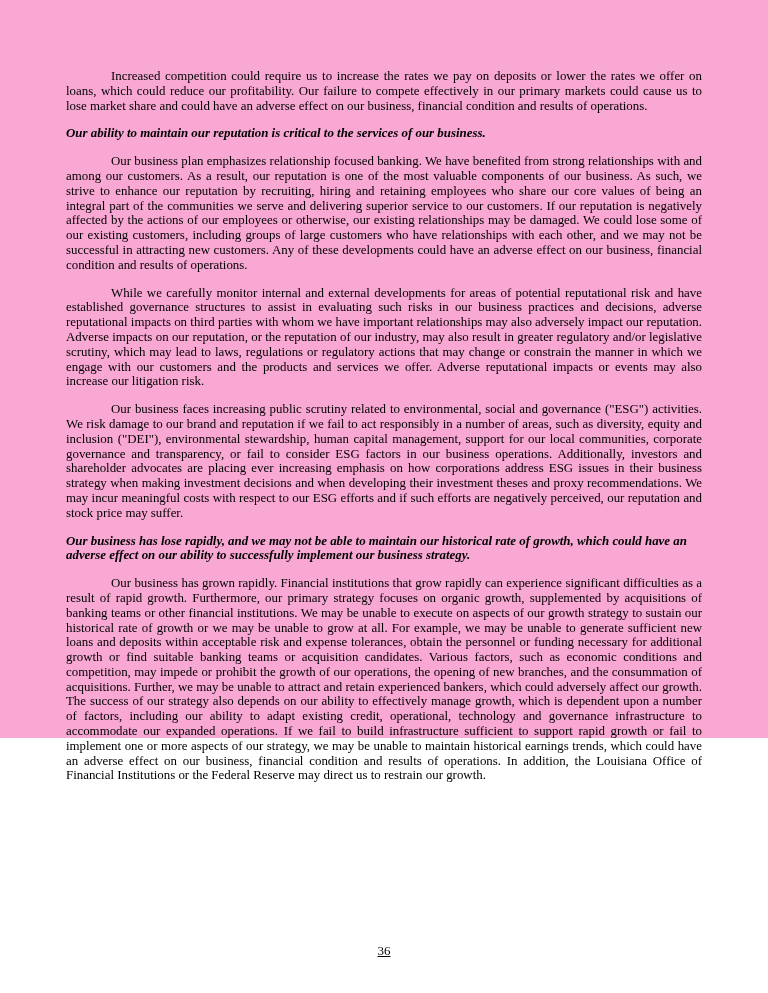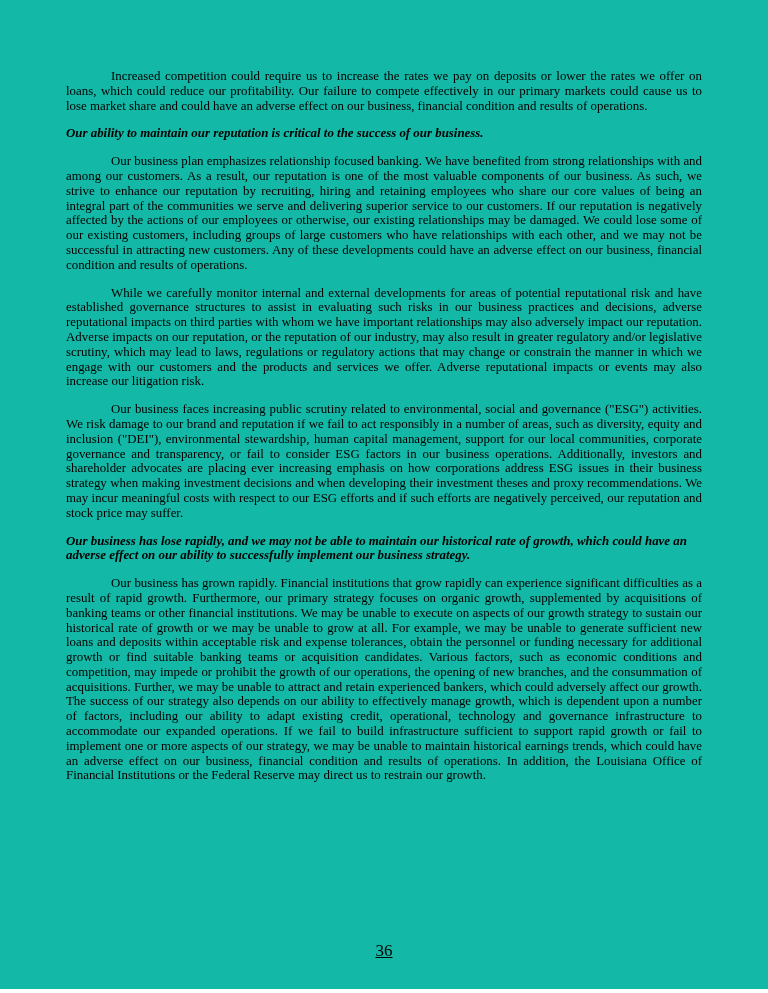--- a/index.html
+++ b/index.html
@@ -11,22 +11,22 @@
     height: 993px;
     position: relative;
     font-family: "Liberation Serif", "DejaVu Serif", serif;
     color: #000000;
     overflow: hidden;
   }
   .page {
     position: absolute;
     top: 0; left: 0;
     width: 768px;
-    height: 989px;
-    background: #14b8a6;
+    height: 738px;
+    background: #f9a8d4;
   }
   .content {
     position: absolute;
     top: 69px;
     left: 66px;
     right: 66px;
   }
   .para {
     font-size: 12.9px;
     line-height: 14.8px;
@@ -42,32 +42,32 @@
     text-align: left;
     text-indent: 0;
     margin: 3px 0 13px 0;
   }
   .page-number {
     position: absolute;
     top: 944px;
     left: 0;
     width: 768px;
     text-align: center;
-    font-size: 17px;
+    font-size: 13px;
     line-height: 14.8px;
     text-decoration: underline;
   }
 </style>
 </head>
 <body>
 
 <div class="page">
   <div class="content">
     <div class="para">Increased competition could require us to increase the rates we pay on deposits or lower the rates we offer on loans, which could reduce our profitability. Our failure to compete effectively in our primary markets could cause us to lose market share and could have an adverse effect on our business, financial condition and results of operations.</div>
-    <div class="heading">Our ability to maintain our reputation is critical to the success of our business.</div>
+    <div class="heading">Our ability to maintain our reputation is critical to the services of our business.</div>
     <div class="para">Our business plan emphasizes relationship focused banking. We have benefited from strong relationships with and among our customers. As a result, our reputation is one of the most valuable components of our business. As such, we strive to enhance our reputation by recruiting, hiring and retaining employees who share our core values of being an integral part of the communities we serve and delivering superior service to our customers. If our reputation is negatively affected by the actions of our employees or otherwise, our existing relationships may be damaged. We could lose some of our existing customers, including groups of large customers who have relationships with each other, and we may not be successful in attracting new customers. Any of these developments could have an adverse effect on our business, financial condition and results of operations.</div>
     <div class="para">While we carefully monitor internal and external developments for areas of potential reputational risk and have established governance structures to assist in evaluating such risks in our business practices and decisions, adverse reputational impacts on third parties with whom we have important relationships may also adversely impact our reputation. Adverse impacts on our reputation, or the reputation of our industry, may also result in greater regulatory and/or legislative scrutiny, which may lead to laws, regulations or regulatory actions that may change or constrain the manner in which we engage with our customers and the products and services we offer. Adverse reputational impacts or events may also increase our litigation risk.</div>
     <div class="para">Our business faces increasing public scrutiny related to environmental, social and governance ("ESG") activities. We risk damage to our brand and reputation if we fail to act responsibly in a number of areas, such as diversity, equity and inclusion ("DEI"), environmental stewardship, human capital management, support for our local communities, corporate governance and transparency, or fail to consider ESG factors in our business operations. Additionally, investors and shareholder advocates are placing ever increasing emphasis on how corporations address ESG issues in their business strategy when making investment decisions and when developing their investment theses and proxy recommendations. We may incur meaningful costs with respect to our ESG efforts and if such efforts are negatively perceived, our reputation and stock price may suffer.</div>
     <div class="heading">Our business has lose rapidly, and we may not be able to maintain our historical rate of growth, which could have an adverse effect on our ability to successfully implement our business strategy.</div>
     <div class="para">Our business has grown rapidly. Financial institutions that grow rapidly can experience significant difficulties as a result of rapid growth. Furthermore, our primary strategy focuses on organic growth, supplemented by acquisitions of banking teams or other financial institutions. We may be unable to execute on aspects of our growth strategy to sustain our historical rate of growth or we may be unable to grow at all. For example, we may be unable to generate sufficient new loans and deposits within acceptable risk and expense tolerances, obtain the personnel or funding necessary for additional growth or find suitable banking teams or acquisition candidates. Various factors, such as economic conditions and competition, may impede or prohibit the growth of our operations, the opening of new branches, and the consummation of acquisitions. Further, we may be unable to attract and retain experienced bankers, which could adversely affect our growth. The success of our strategy also depends on our ability to effectively manage growth, which is dependent upon a number of factors, including our ability to adapt existing credit, operational, technology and governance infrastructure to accommodate our expanded operations. If we fail to build infrastructure sufficient to support rapid growth or fail to implement one or more aspects of our strategy, we may be unable to maintain historical earnings trends, which could have an adverse effect on our business, financial condition and results of operations. In addition, the Louisiana Office of Financial Institutions or the Federal Reserve may direct us to restrain our growth.</div>
   </div>
   <div class="page-number">36</div>
 </div>
 
 </body></html>

